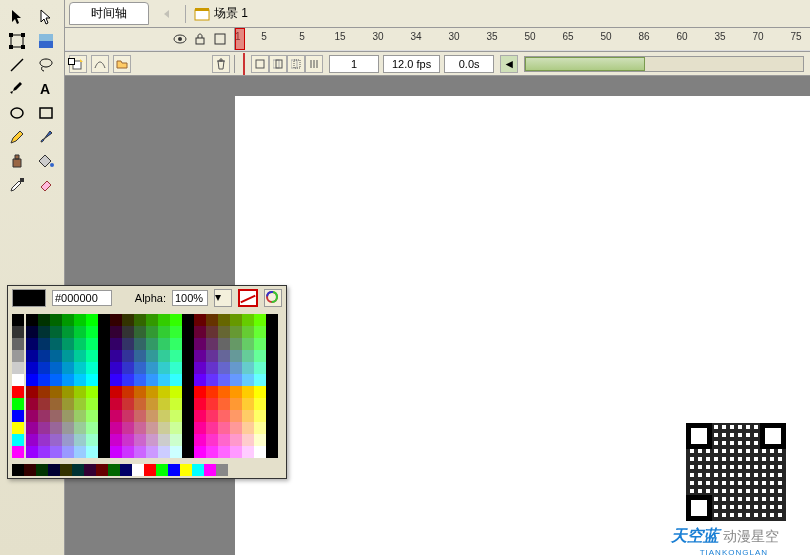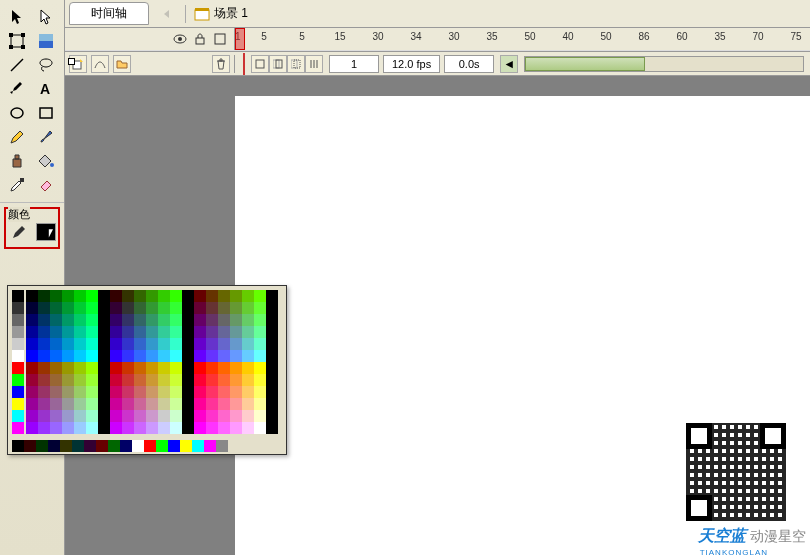--- a/index.html
+++ b/index.html
@@ -83,21 +83,21 @@
 .cp-bottom .c{width:12px;height:12px;}
 
 
 .qr{ position:absolute; right:18px; bottom:28px; width:112px; height:110px; background:#fff;}
 .qr::before{content:"";position:absolute;inset:6px;background:
  repeating-linear-gradient(0deg,#000 0 4px,transparent 4px 8px),
  repeating-linear-gradient(90deg,#000 0 4px,transparent 4px 8px);
  opacity:0.85;}
 .qr-corner{position:absolute;width:26px;height:26px;border:5px solid #000;background:#fff;}
 .qr-corner.tl{top:6px;left:6px;} .qr-corner.tr{top:6px;right:6px;} .qr-corner.bl{bottom:6px;left:6px;}
-.wm{ position:absolute; right:4px; bottom:8px; font-size:13px; display:flex; align-items:baseline; gap:4px;}
+.wm{ position:absolute; right:31px; bottom:8px; font-size:13px; display:flex; align-items:baseline; gap:4px;}
 .wm .cn{ color:#1a7fd4; font-weight:bold; font-size:16px; font-style:italic;}
 .wm .cn2{ color:#888; font-size:14px;}
 </style>
 </head>
 <body>
 
 <div class="app">
 
  <div class="toolbar">
   <div class="tool-grid">
@@ -181,35 +181,20 @@
           <svg viewBox="0 0 16 16">
             <path d="M2 14l1-3 7-7 2 2-7 7-3 1z" fill="#fff" stroke="#333"></path>
             <rect x="11" y="1" width="4" height="4" fill="#333"></rect>
           </svg>
         </div>
    <div class="tool-btn">
           <svg viewBox="0 0 16 16">
             <path d="M3 10l6-6 4 4-6 6-4-4z" fill="#fbd" stroke="#933"></path>
           </svg>
         </div>
-  </div>
-  <div class="toolbar-section">
-   <div class="color-section">
-    <span class="section-label-abs">颜色</span>
-    <div class="tool-btn" style="margin-top:8px;">
-            <svg viewBox="0 0 16 16">
-              <path d="M2 14l2-5 7-7 3 3-7 7-5 2z" fill="#333"></path>
-            </svg>
-          </div>
-    <div class="stroke-swatch" style="margin-top:8px;">
-            <svg viewBox="0 0 10 10">
-              <path d="M7 3l3 0-3 6z" fill="#fff"></path>
-            </svg>
-          </div>
-   </div>
   </div>
  </div>
 
  <div class="main">
 
   <div class="topbar">
    <div class="tab-btn">时间轴</div>
    <div class="nav-btn">
           <svg width="12" height="12" viewBox="0 0 12 12">
             <path d="M8 2l-5 4 5 4z" fill="#888"></path>
@@ -250,21 +235,21 @@
      <div class="ruler-nums" id="ruler-nums">
               <span style="width: 10px; text-align: left;">1</span>
               <span>5</span>
               <span>5</span>
               <span>15</span>
               <span>30</span>
               <span>34</span>
               <span>30</span>
               <span>35</span>
               <span>50</span>
-              <span>40</span>
+              <span>65</span>
               <span>50</span>
               <span>86</span>
               <span>60</span>
               <span>35</span>
               <span>70</span>
               <span>75</span>
             </div>
      <div class="playhead"></div>
     </div>
    </div>
@@ -350,20 +335,34 @@
    <div class="wm">
     <span class="cn">天空蓝</span>
     <span class="cn2">动漫星空</span>
    </div>
    <div style="position:absolute;right:42px;bottom:-2px;font-size:8px;color:#1a7fd4;letter-spacing:1px;">TIANKONGLAN</div>
   </div>
  </div>
 </div>
 
 <div class="colorpicker">
+ <div class="cp-top">
+  <div class="preview"></div>
+  <input class="hex-input" value="#000000" style="">
+  <span style="flex:1"></span>
+  <span class="lbl">Alpha:</span>
+  <input class="alpha-input" value="100%" style="">
+  <div class="picker-btn">▾</div>
+  <div class="no-color"></div>
+  <div class="picker-btn"><svg width="14" height="14" viewBox="0 0 14 14">
+          <circle cx="7" cy="7" r="5" fill="none" stroke="#c33" stroke-width="2"></circle>
+          <circle cx="7" cy="7" r="5" fill="none" stroke="#3c3" stroke-width="2" stroke-dasharray="8 16"></circle>
+          <circle cx="7" cy="7" r="5" fill="none" stroke="#33c" stroke-width="2" stroke-dasharray="8 16" stroke-dashoffset="8"></circle>
+        </svg></div>
+ </div>
  <div class="cp-grid">
   <div class="gray-col" id="gray-col">
         <div class="c" style="background: rgb(0, 0, 0);"></div>
         <div class="c" style="background: rgb(51, 51, 51);"></div>
         <div class="c" style="background: rgb(102, 102, 102);"></div>
         <div class="c" style="background: rgb(153, 153, 153);"></div>
         <div class="c" style="background: rgb(204, 204, 204);"></div>
         <div class="c" style="background: rgb(255, 255, 255);"></div>
         <div class="c" style="background: rgb(255, 0, 0);"></div>
         <div class="c" style="background: rgb(0, 255, 0);"></div>

